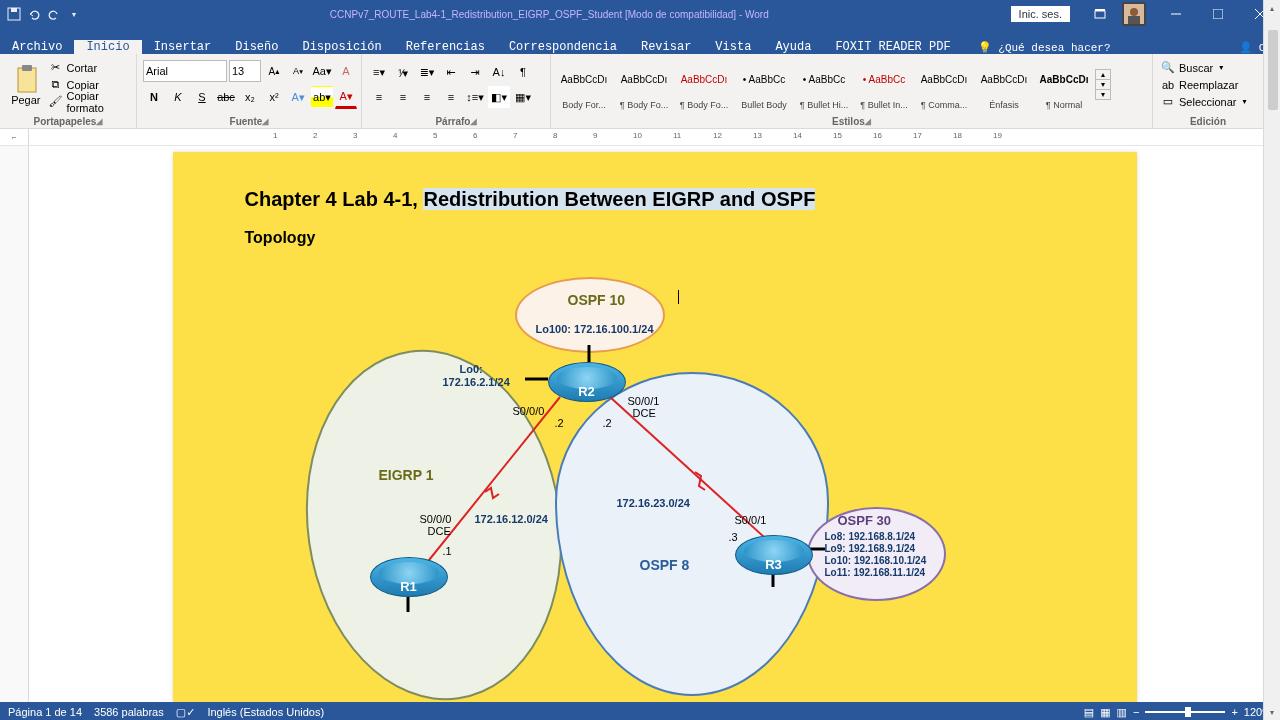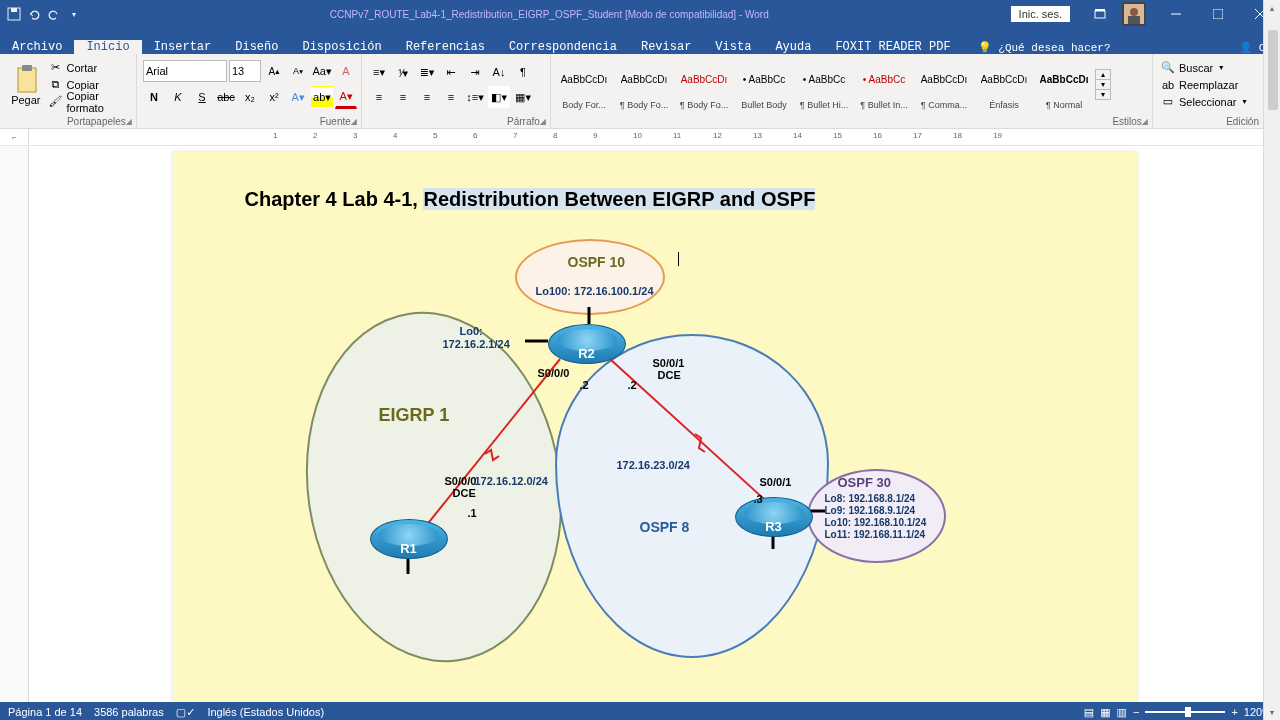--- a/index.html
+++ b/index.html
@@ -13,21 +13,21 @@
 .win-btn { width: 40px; height: 28px; display: flex; align-items: center; justify-content: center; color: #fff; }
 .menu-bar { background: #2a579a; height: 26px; display: flex; align-items: flex-end; font-family: Liberation Mono, monospace; }
 .menu-tab { padding: 0 12px; color: #fff; display: flex; align-items: center; font-size: 12px; }
 .menu-tab.file { background: transparent; }
 .menu-tab.active { background: #f3f2f1; color: #2a579a; }
 .tellme { display: flex; align-items: center; color: #fff; padding-left: 16px; gap: 6px; }
 .share-area { margin-left: auto; display: flex; align-items: center; color: #fff; padding-right: 8px; gap: 6px; }
 .ribbon { background: #f3f2f1; border-bottom: 1px solid #dadada; height: 74px; display: flex; }
 .ribbon-group { border-right: 1px solid #dadada; display: flex; flex-direction: column; }
 .group-body { flex: 1; display: flex; align-items: center; padding: 2px 4px; }
-.group-label { font-size: 10px; color: #666; text-align: center; padding: 1px 4px; display: flex; justify-content: flex-end; align-items: center; }
+.group-label { font-size: 10px; color: #666; text-align: center; padding: 1px 4px; display: flex; justify-content: center; align-items: center; font-weight: bold; }
 .group-launcher { font-size: 8px; color: #888; cursor: pointer; }
 .paste-btn { display: flex; flex-direction: column; align-items: flex-end; padding: 2px 4px; width: 36px; }
 .clip-side { display: flex; flex-direction: column; gap: 0; padding-left: 2px; }
 .clip-item { display: flex; align-items: center; gap: 4px; font-size: 11px; padding: 0 2px; height: 17px; }
 .icon16 { width: 14px; height: 14px; display: inline-flex; align-items: center; justify-content: center; }
 .font-box { display: flex; flex-direction: column; gap: 3px; padding: 2px; }
 .font-row { display: flex; gap: 2px; align-items: center; }
 .font-select { border: 1px solid #bbb; background: #fff; height: 20px; font-size: 11px; padding: 0 2px; }
 .font-name { width: 78px; }
 .font-size { width: 26px; }
@@ -40,21 +40,21 @@
 .gallery-ctrl div { flex: 1; border-bottom: 1px solid #bbb; display: flex; align-items: center; justify-content: center; font-size: 8px; }
 .edit-group { display: flex; flex-direction: column; gap: 0; padding: 2px 4px; }
 .edit-item { display: flex; align-items: center; gap: 4px; font-size: 11px; height: 17px; }
 .ruler-area { background: #fff; height: 16px; display: flex; border-bottom: 1px solid #e5e5e5; }
 .ruler-corner { width: 28px; border-right: 1px solid #dadada; display: flex; align-items: center; justify-content: center; font-size: 8px; color: #888; }
 .ruler-h { flex: 1; position: relative; font-size: 8px; color: #666; }
 .ruler-tick { position: absolute; top: 2px; }
 .doc-area { display: flex; height: 556px; background: #fff; }
 .ruler-v { width: 28px; border-right: 1px solid #dadada; background: #f9f9f9; }
 .page-scroll { flex: 1; background: #fff; display: flex; justify-content: center; overflow: hidden; position: relative; }
-.page { width: 820px; background: #fef9c3; box-shadow: 0 0 4px rgba(0,0,0,0.15); margin-top: 6px; padding: 32px 72px; position: relative; }
+.page { width: 820px; background: #fde047; box-shadow: 0 0 4px rgba(0,0,0,0.15); margin-top: 6px; padding: 32px 72px; position: relative; }
 .scrollbar-v { position: absolute; right: 0; top: 0; bottom: 0; width: 16px; background: #f0f0f0; border-left: 1px solid #dadada; }
 .scroll-thumb-v { position: absolute; right: 2px; width: 10px; top: 30px; height: 80px; background: #cdcdcd; border-radius: 2px; }
 .scroll-arrow { position: absolute; width: 16px; height: 16px; display: flex; align-items: center; justify-content: center; font-size: 8px; color: #666; }
 .status-bar { height: 20px; background: #2a579a; color: #fff; display: flex; align-items: center; font-size: 11px; padding: 0 8px; }
 .status-bar .seg { margin-right: 12px; }
 .status-right { margin-left: auto; display: flex; align-items: center; gap: 6px; }
 .zoom-slider { width: 80px; height: 2px; background: #fff; position: relative; }
 .zoom-slider::after { content: ""; position: absolute; width: 6px; height: 10px; background: #fff; top: -4px; left: 40px; }
 h2.heading { font-family: Arial, sans-serif; font-size: 20px; font-weight: bold; margin: 4px 0 18px; }
 h2.heading .hint { background: #d6e4ef; }
@@ -62,21 +62,21 @@
 .topology { position: relative; height: 430px; font-family: Arial, sans-serif; }
 .blob { position: absolute; border-radius: 50%; }
 .ospf10 { left: 270px; top: 10px; width: 146px; height: 72px; background: #fdf2e8; border: 2px solid #e89a4f; }
 .eigrp { left: 62px; top: 82px; width: 250px; height: 348px; background: #eef2e6; border: 2px solid #7e8c5e; transform: rotate(-8deg); }
 .ospf0 { left: 310px; top: 105px; width: 270px; height: 320px; border: 2px solid #4a7db7; background: #eaf1f9; border-radius: 50% 50% 50% 50% / 40% 40% 60% 60%; }
 .ospf20 { left: 562px; top: 240px; width: 135px; height: 90px; background: #f1ecf5; border: 2px solid #8a6fa8; }
 .router { position: absolute; width: 76px; height: 38px; background: linear-gradient(#4bb4e6, #1e7cb3); border-radius: 50%; border: 1px solid #105a82; display: flex; align-items: flex-end; justify-content: center; color: #fff; font-weight: bold; z-index: 5; }
 .router::before { content: ""; position: absolute; top: 4px; width: 60px; height: 22px; background: radial-gradient(circle, #8dd5f5, #2690c5); border-radius: 50%; }
 .rlabel { position: relative; z-index: 2; font-size: 13px; padding-bottom: 2px; }
 .txt { position: absolute; font-size: 11px; font-weight: bold; color: #153a6b; z-index: 6; white-space: nowrap; }
-.txt.black { color: #000; font-weight: bold; margin-left: 25px; }
+.txt.black { color: #000; font-weight: normal; }
 .cursor-mark { position: absolute; width: 1px; height: 14px; background: #000; }
 </style>
 </head>
 <body>
 
 <div class="title-bar">
   <div class="qat">
     <div class="qat-icon">
         <svg width="14" height="14" viewBox="0 0 14 14">
           <rect x="1" y="1" width="12" height="12" fill="none" stroke="#fff" stroke-width="1"></rect>
@@ -347,20 +347,21 @@
       <div class="ruler-tick" style="left: 924px;">18</div>
       <div class="ruler-tick" style="left: 964px;">19</div>
     </div>
 </div>
 
 <div class="doc-area">
   <div class="ruler-v"></div>
   <div class="page-scroll">
     <div class="page">
       <h2 class="heading"><span>Chapter 4 Lab 4-1, </span><span class="hint">Redistribution Between EIGRP and OSPF</span></h2>
+      <h3 class="sub">Topology</h3>
       <div class="topology">
         <div class="blob eigrp"></div>
         <div class="blob ospf0"></div>
         <div class="blob ospf10"></div>
         <div class="blob ospf20"></div>
 
         <svg style="position:absolute;left:0;top:0;width:700px;height:430px;z-index:2;">
           <line x1="344" y1="78" x2="344" y2="95" stroke="#000" stroke-width="3"></line>
           <line x1="280" y1="112" x2="303" y2="112" stroke="#000" stroke-width="3"></line>
           <line x1="562" y1="282" x2="580" y2="282" stroke="#000" stroke-width="3"></line>
@@ -384,21 +385,21 @@
 
         <div class="txt" style="left:323px;top:25px;color:#6a6a1a;font-size:14px;">OSPF 10</div>
         <div class="txt" style="left:291px;top:56px;">Lo100:  172.16.100.1/24</div>
         <div class="txt" style="left:215px;top:96px;">Lo0:</div>
         <div class="txt" style="left:198px;top:109px;">172.16.2.1/24</div>
         <div class="txt black" style="left:268px;top:138px;">S0/0/0</div>
         <div class="txt black" style="left:310px;top:150px;">.2</div>
         <div class="txt black" style="left:383px;top:128px;">S0/0/1</div>
         <div class="txt black" style="left:388px;top:140px;">DCE</div>
         <div class="txt black" style="left:358px;top:150px;">.2</div>
-        <div class="txt" style="left:134px;top:176px;color:#6a6a1a;font-size:18px;">EIGRP 1</div>
+        <div class="txt" style="left:134px;top:200px;color:#6a6a1a;font-size:14px;">EIGRP 1</div>
         <div class="txt" style="left:395px;top:290px;color:#2a5c99;font-size:14px;">OSPF 8</div>
         <div class="txt" style="left:593px;top:246px;color:#5c3e7a;font-size:13px;">OSPF 30</div>
         <div class="txt" style="left:230px;top:246px;">172.16.12.0/24</div>
         <div class="txt" style="left:372px;top:230px;">172.16.23.0/24</div>
         <div class="txt black" style="left:175px;top:246px;">S0/0/0</div>
         <div class="txt black" style="left:183px;top:258px;">DCE</div>
         <div class="txt black" style="left:198px;top:278px;">.1</div>
         <div class="txt black" style="left:490px;top:247px;">S0/0/1</div>
         <div class="txt black" style="left:484px;top:264px;">.3</div>
         <div class="txt" id="r3loopsB" style="left:580px;top:264px;line-height:12px;font-size:10px;">Lo8: 192.168.8.1/24<br>Lo9: 192.168.9.1/24<br>Lo10: 192.168.10.1/24<br>Lo11: 192.168.11.1/24</div>

